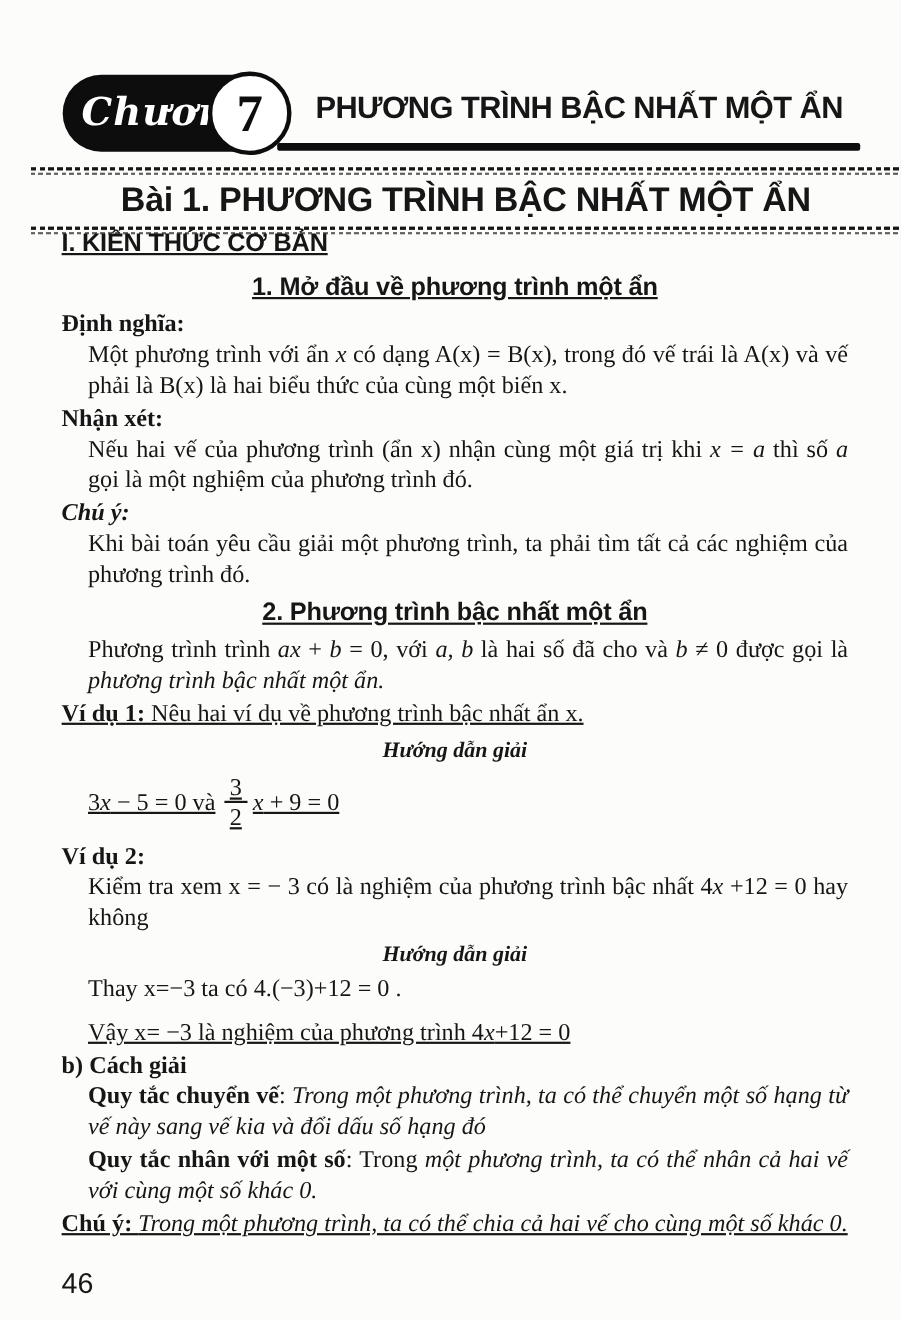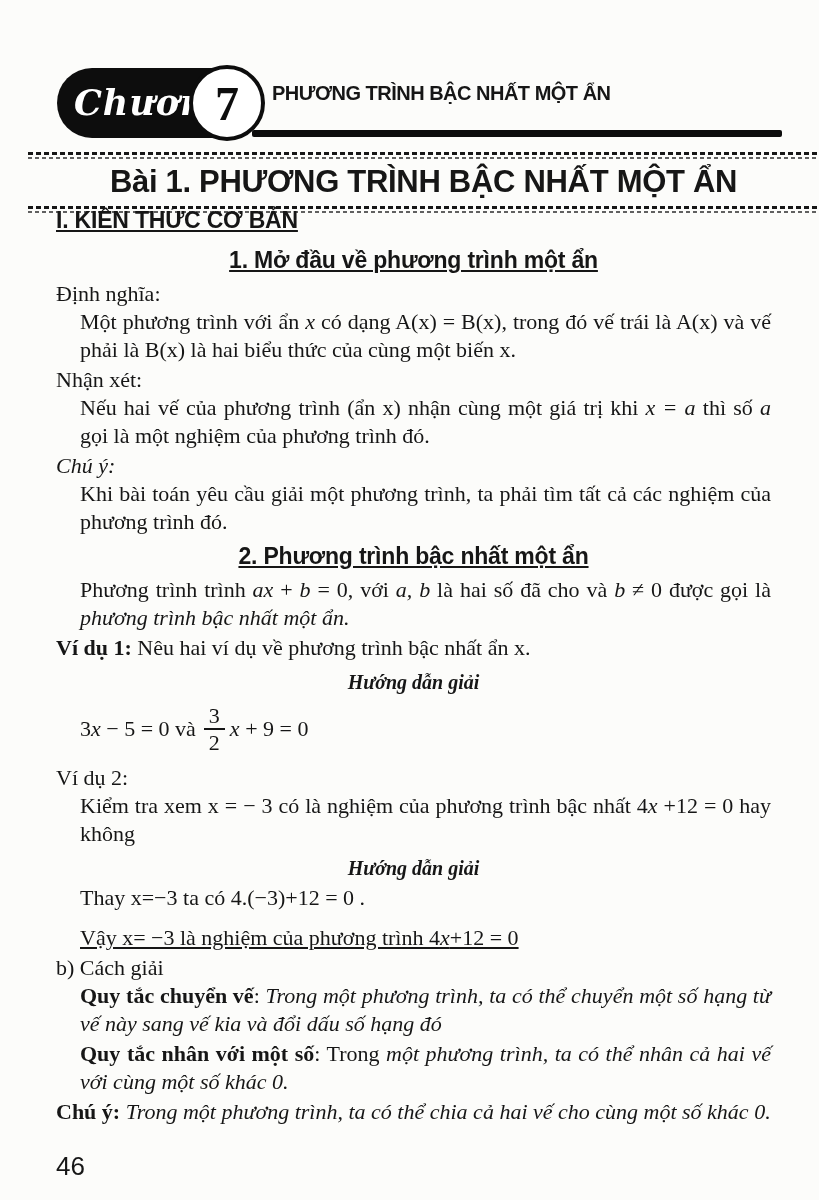--- a/index.html
+++ b/index.html
@@ -32,23 +32,23 @@
   .badge-circle {
     position: absolute; right: -8px; top: -3px;
     width: 76px; height: 76px; box-sizing: border-box;
     background: #ffffff; border: 4px solid #0d0d0d; border-radius: 50%;
     display: flex; align-items: center; justify-content: center;
     font-family: "Liberation Serif", serif;
     font-weight: bold; font-size: 48px; color: #0d0d0d;
   }
   .chapter-title {
     position: absolute; left: 272px; right: 38px; top: 82px;
-    text-align: left;
+    text-align: center;
     font-family: "Liberation Sans", sans-serif;
-    font-weight: bold; font-size: 20px; letter-spacing: -0.5px;
+    font-weight: bold; font-size: 28px; letter-spacing: -0.5px;
     white-space: nowrap;
   }
   .header-rule {
     position: absolute; left: 252px; right: 37px; top: 130px;
     height: 7px; background: #0d0d0d; border-radius: 2px;
   }
 
   
   .lesson-band { position: absolute; top: 152px; left: 28px; right: 0; }
   .sep { position: relative; height: 7px; }
@@ -72,34 +72,34 @@
     position: absolute; top: 204px; left: 56px; right: 48px;
     font-size: 22px; line-height: 28px;
   }
   .h-sans {
     font-family: "Liberation Sans", sans-serif;
     font-weight: bold; font-size: 23px;
     margin: 0 0 8px; letter-spacing: -0.2px; text-decoration: underline;
   }
   .h-sans.first { margin: 2px 0 12px; }
   .h-sans.sub { margin: 6px 0 6px; text-align: center; }
-  .lbl { font-weight: normal; margin: 2px 0 0; }
+  .lbl { font-weight: bold; margin: 2px 0 0; }
   .lbl.italic { font-style: italic; }
   .para { margin: 0 0 2px 24px; text-align: justify; }
-  .para.flush { margin-left: 0; text-align: left; }
+  .para.flush { margin-left: 0; text-align: left; text-decoration: underline; }
   .para.gap-top { margin-top: 12px; text-decoration: underline; }
   .run-i { font-style: italic; }
   .run-b { font-weight: bold; }
   .center-head {
     text-align: center; font-weight: bold; font-style: italic;
     font-size: 20px; margin: 6px 0 2px;
   }
   .math-line {
     display: flex; align-items: center;
-    margin: 2px 0 4px 24px; min-height: 62px;
+    margin: 2px 0 4px 24px; min-height: 62px; text-decoration: underline;
   }
   .frac {
     display: inline-flex; flex-direction: column; align-items: center;
     margin: 0 5px 0 8px; line-height: 1.05; font-size: 22px;
   }
   .frac .num { border-bottom: 2px solid #161616; padding: 0 5px 1px; }
   .frac .den { padding-top: 1px; }
 
   .page-number {
     position: absolute; left: 56px; bottom: 18px;

